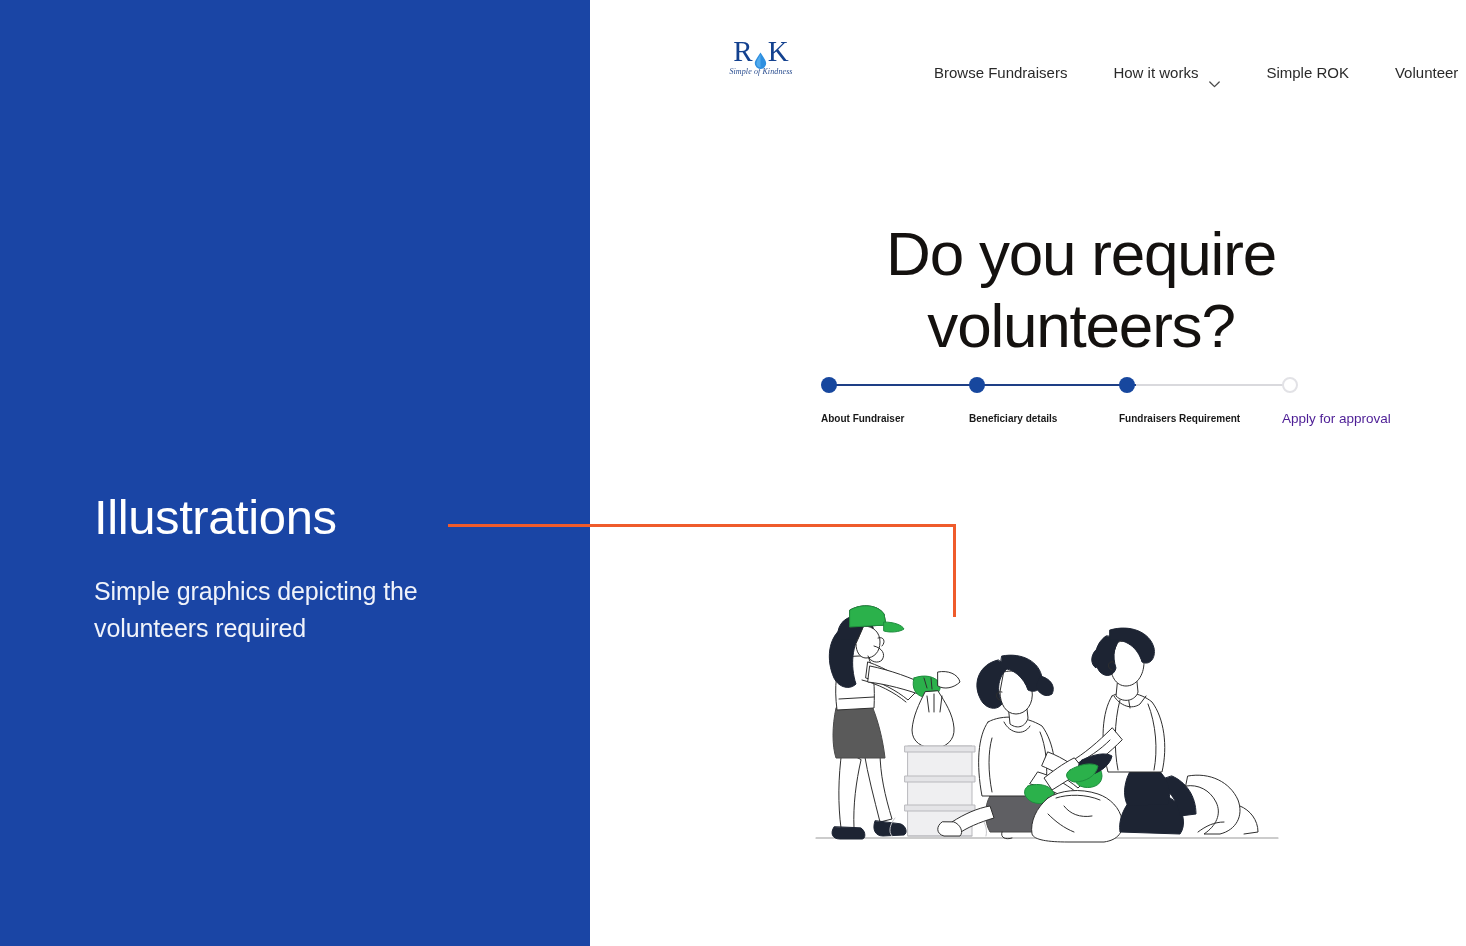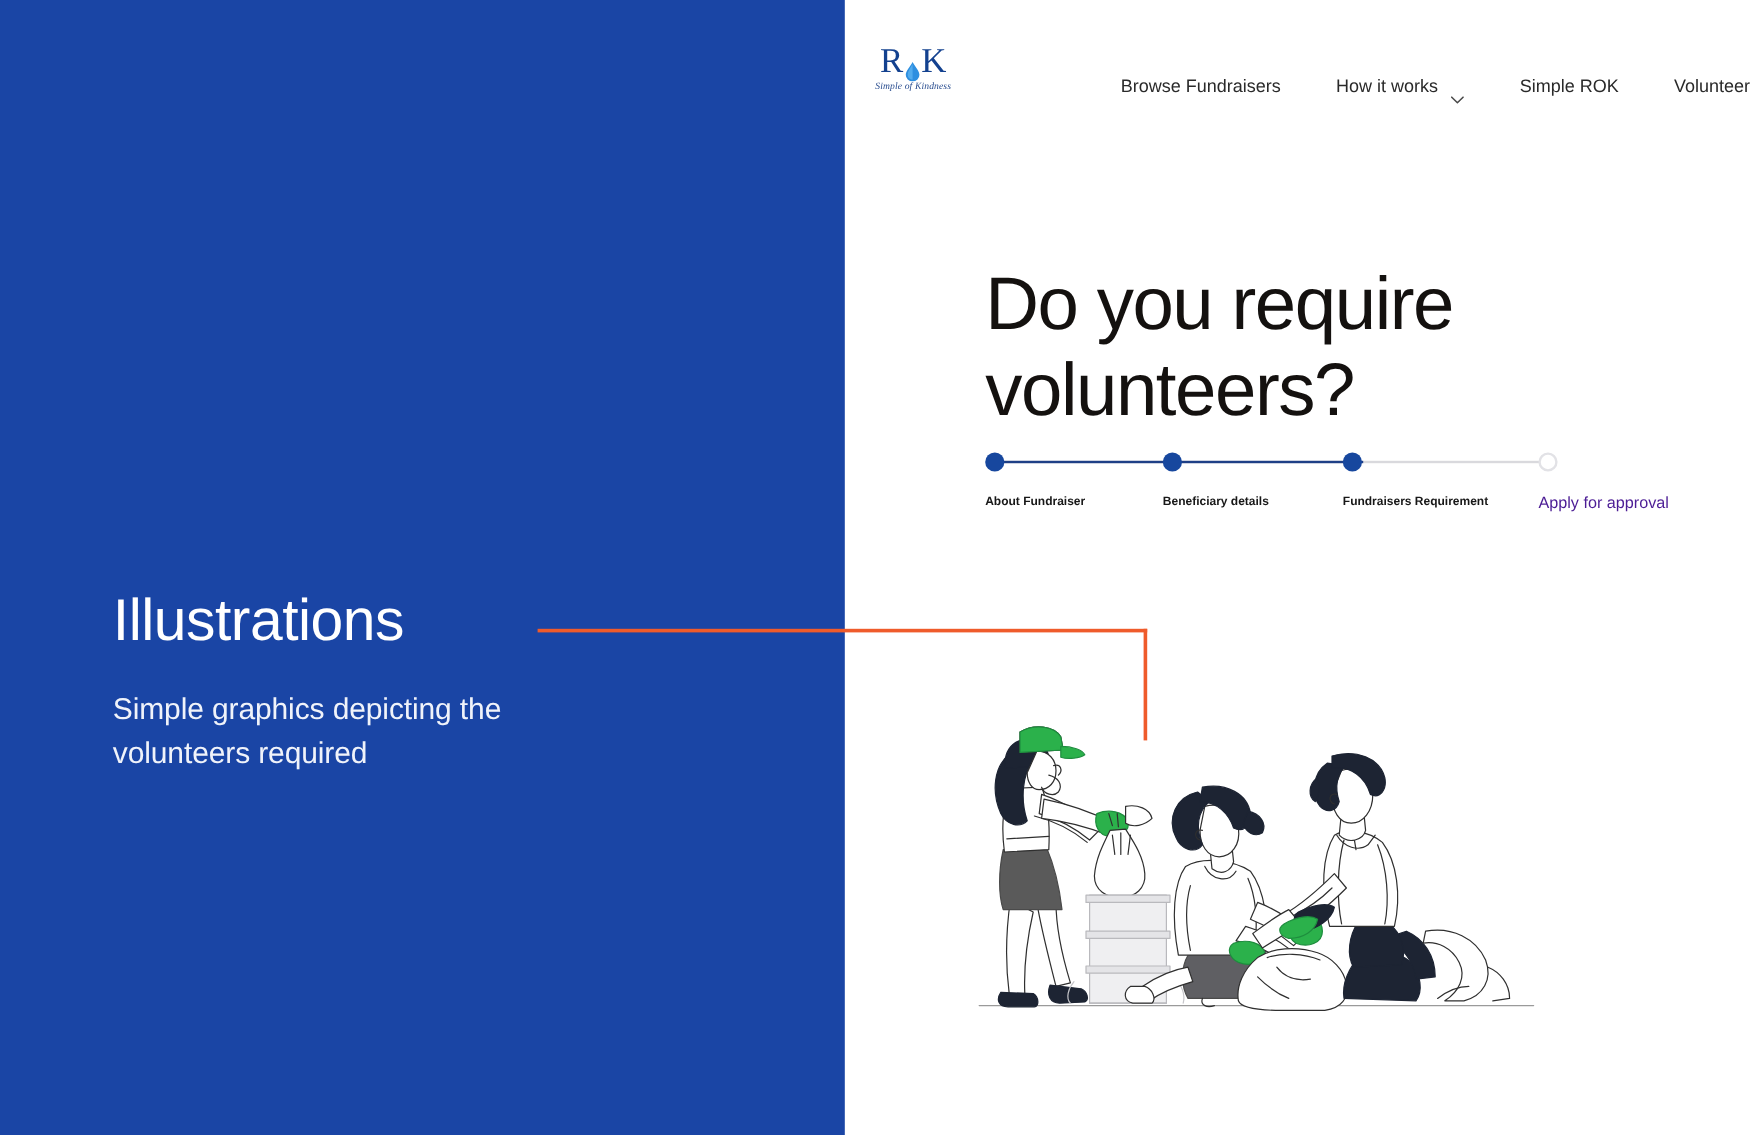--- a/index.html
+++ b/index.html
@@ -22,21 +22,21 @@
     height: 946px;
     background: #ffffff;
     overflow: hidden;
   }
 
   
   .annotation-panel {
     position: absolute;
     left: 0;
     top: 0;
-    width: 704px;
+    width: 590px;
     height: 946px;
     background: #1a45a5;
   }
 
   .annotation-title {
     position: absolute;
     left: 94px;
     top: 489px;
     font-size: 49px;
     line-height: 56px;
@@ -156,20 +156,21 @@
   .hero-heading {
     position: absolute;
     left: 821px;
     top: 176px;
     width: 520px;
     font-size: 62px;
     line-height: 72px;
     font-weight: 400;
     color: #14110f;
     letter-spacing: -1.2px;
+    text-align: center;
   }
 
   
   .stepper {
     position: absolute;
     left: 821px;
     top: 375px;
     width: 480px;
     height: 80px;
   }

